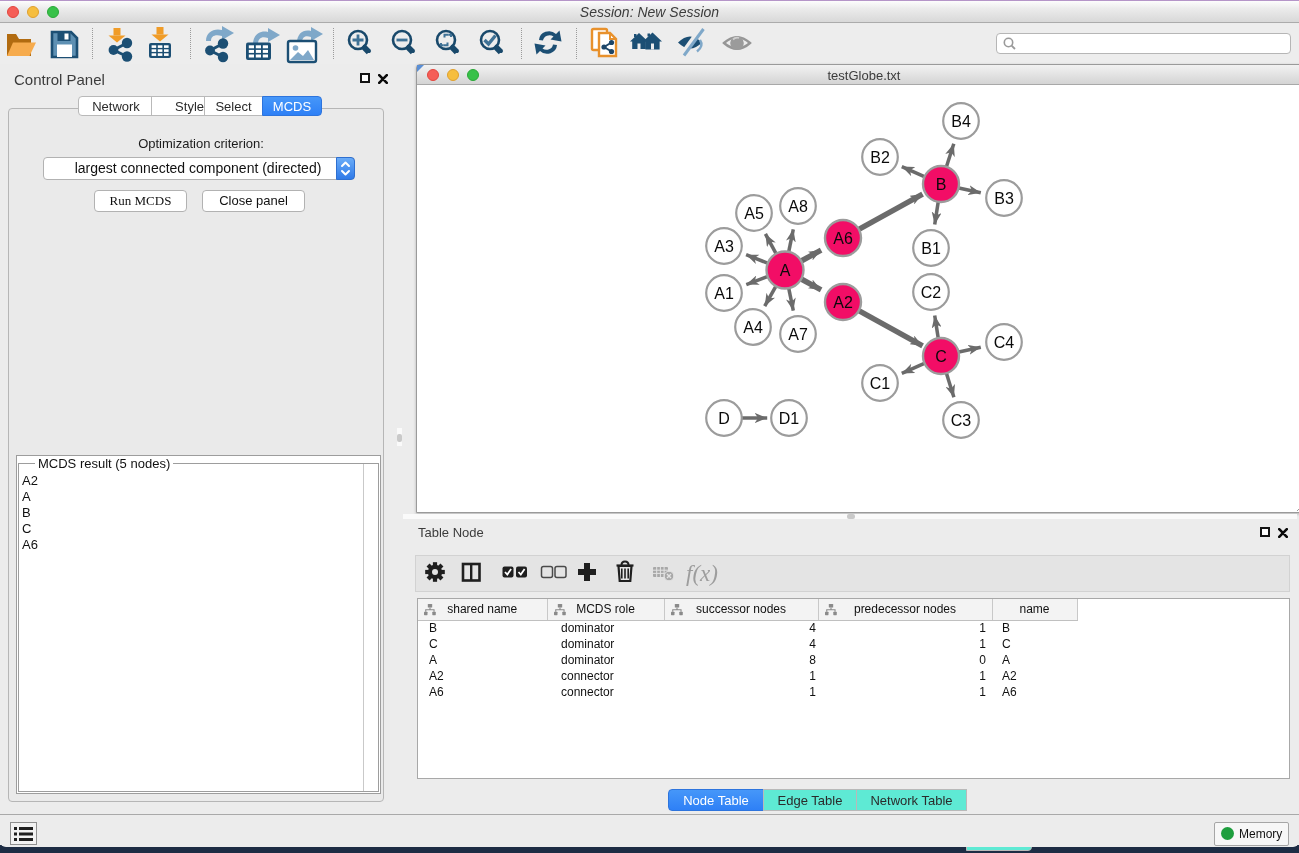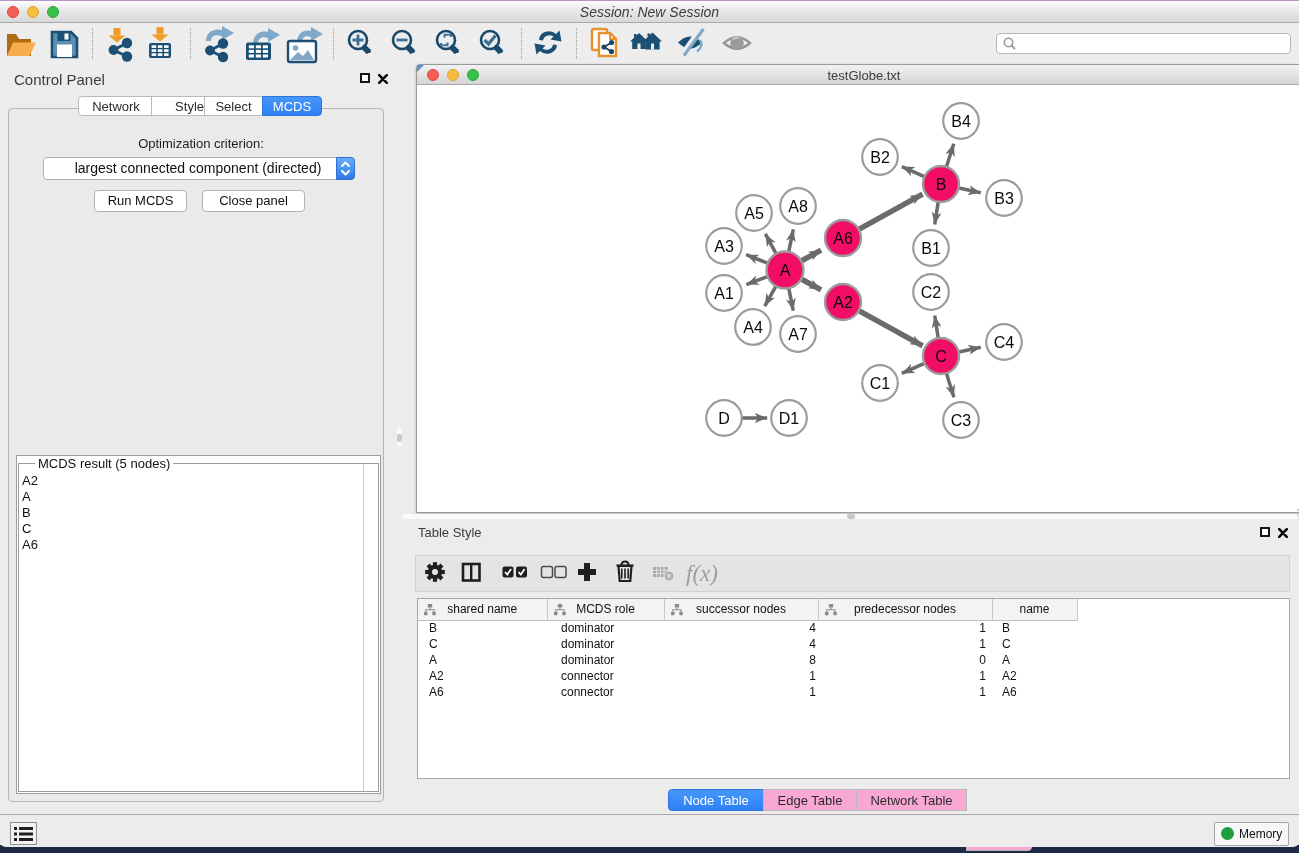--- a/index.html
+++ b/index.html
@@ -44,21 +44,21 @@
 #tablebox { left:417px; top:598px; width:873px; height:181px; background:#fff; border:1px solid #a8a8a8; }
 table { border-collapse:collapse; font-size:12px; color:#111; table-layout:fixed; width:659px; }
 th { background:#f3f3f3; border-right:1px solid #c8c8c8; border-bottom:1px solid #c0c0c0; font-weight:normal; height:21px; font-size:12px; position:relative; }
 th svg.hic { position:absolute; left:6px; top:5px; }
 td { height:16px; padding:0 4px; }
 td:nth-child(1) { padding-left:11px; }
 td:nth-child(2) { padding-left:14px; }
 td:nth-child(3) { padding-right:2px; }
 td:nth-child(4) { padding-right:6px; }
 td:nth-child(5) { padding-left:10px; }
-.bottomtab { top:789px; height:22px; background:#f9a8d4; border:1px solid #b9b9b9; font-size:13px; color:#2b2b2b; text-align:center; line-height:21px; }
+.bottomtab { top:789px; height:22px; background:#5eead4; border:1px solid #b9b9b9; font-size:13px; color:#2b2b2b; text-align:center; line-height:21px; }
 
 #statusbar { left:0; top:814px; width:1299px; height:33px; background:#ececec; border-top:1px solid #a9a9a9; border-radius:0 0 6px 6px; }
 #darkstrip { left:0; top:845px; width:1299px; height:8px; background:#1d2c44; z-index:-1; }
 #memorybtn { left:1214px; top:822px; width:75px; height:24px; background:#f7f7f7; border:1px solid #a6a6a6; border-radius:2px; font-size:12px; color:#111; }
 #listbtn { left:10px; top:822px; width:27px; height:23px; background:#f2f2f2; border:1px solid #8f8f8f; }
 </style>
 </head>
 <body>
 
 <div class="abs" id="titlebar"></div>
@@ -176,21 +176,21 @@
 <div class="abs tab" style="left:151px; width:54px;text-align:right;">Style</div>
 <div class="abs tab" style="left:204px; width:59px;">Select</div>
 <div class="abs tab tabsel" style="left:262px; width:60px; border-radius:0 4px 4px 0;">MCDS</div>
 <div class="abs" id="opt-label">Optimization criterion:</div>
 <div class="abs" id="combo">largest connected component (directed)</div>
 <div class="abs" id="combo-btn"></div>
 <svg class="abs" style="left:336px; top:157px;" width="19" height="23" xmlns="http://www.w3.org/2000/svg">
     <path d="M6,9 L9.5,5.5 L13,9" fill="none" stroke="#fff" stroke-width="2" stroke-linecap="round" stroke-linejoin="round"></path>
     <path d="M6,14 L9.5,17.5 L13,14" fill="none" stroke="#fff" stroke-width="2" stroke-linecap="round" stroke-linejoin="round"></path>
   </svg>
-<div class="abs btn" style="left:94px; width:93px;">Run MCDS</div>
+<div class="abs btn" style="left:94px; width:93px;font-family:Liberation Serif, serif;">Run MCDS</div>
 <div class="abs btn" style="left:202px; width:103px;">Close panel</div>
 <div class="abs" id="resultbox">
   <div class="abs" id="groupborder"></div>
   <div class="abs" id="grouplabel">MCDS result (5 nodes)</div>
   <div class="abs" id="resultlist">A2<br>A<br>B<br>C<br>A6</div>
   <div class="abs" id="scrollline"></div>
 </div>
 
 <div class="abs" id="netwin">
   <div class="abs" id="net-titlebar"></div>
@@ -276,21 +276,21 @@
 <svg class="abs" style="left:0px; top:0px;" width="8" height="8" xmlns="http://www.w3.org/2000/svg">
       <path d="M0,0 L7,0 L0,7 Z" fill="#5a8fd6"></path>
     </svg>
 </div>
 
 <div class="abs" style="left:396.5px; top:428px; width:5px; height:18px; background:#fafafa;"></div>
 <div class="abs" style="left:397px; top:434px; width:4.5px; height:8px; background:#c9c9c9; border-radius:2px;"></div>
 <div class="abs" style="left:403px; top:513.5px; width:894px; height:5px; background:#fafafa;"></div>
 <div class="abs" style="left:847px; top:514px; width:8px; height:4.5px; background:#c9c9c9; border-radius:2px;"></div>
 
-<div class="abs" id="tp-title">Table Style</div>
+<div class="abs" id="tp-title">Table Node</div>
 <div class="abs" style="left:1260px; top:527px; width:10px; height:10px; border:2px solid #141414; background:#fff;"></div>
 <svg class="abs" style="left:1277.5px; top:527.5px;" width="10" height="10" xmlns="http://www.w3.org/2000/svg">
     <path d="M1.2,1.2 L8.8,8.8 M8.8,1.2 L1.2,8.8" stroke="#0a0a0a" stroke-width="2.6" stroke-linecap="round"></path>
   </svg>
 <div class="abs" id="tp-toolbar"></div>
 <svg class="abs" style="left:415px; top:555px;" width="875" height="37" xmlns="http://www.w3.org/2000/svg">
 <circle cx="20" cy="17" r="7.2" fill="#1f1f1f"></circle>
 <rect x="-2.1" y="-9.8" width="4.2" height="4.5" fill="#1f1f1f" transform="translate(20,17) rotate(0)"></rect>
 <rect x="-2.1" y="-9.8" width="4.2" height="4.5" fill="#1f1f1f" transform="translate(20,17) rotate(45)"></rect>
 <rect x="-2.1" y="-9.8" width="4.2" height="4.5" fill="#1f1f1f" transform="translate(20,17) rotate(90)"></rect>

